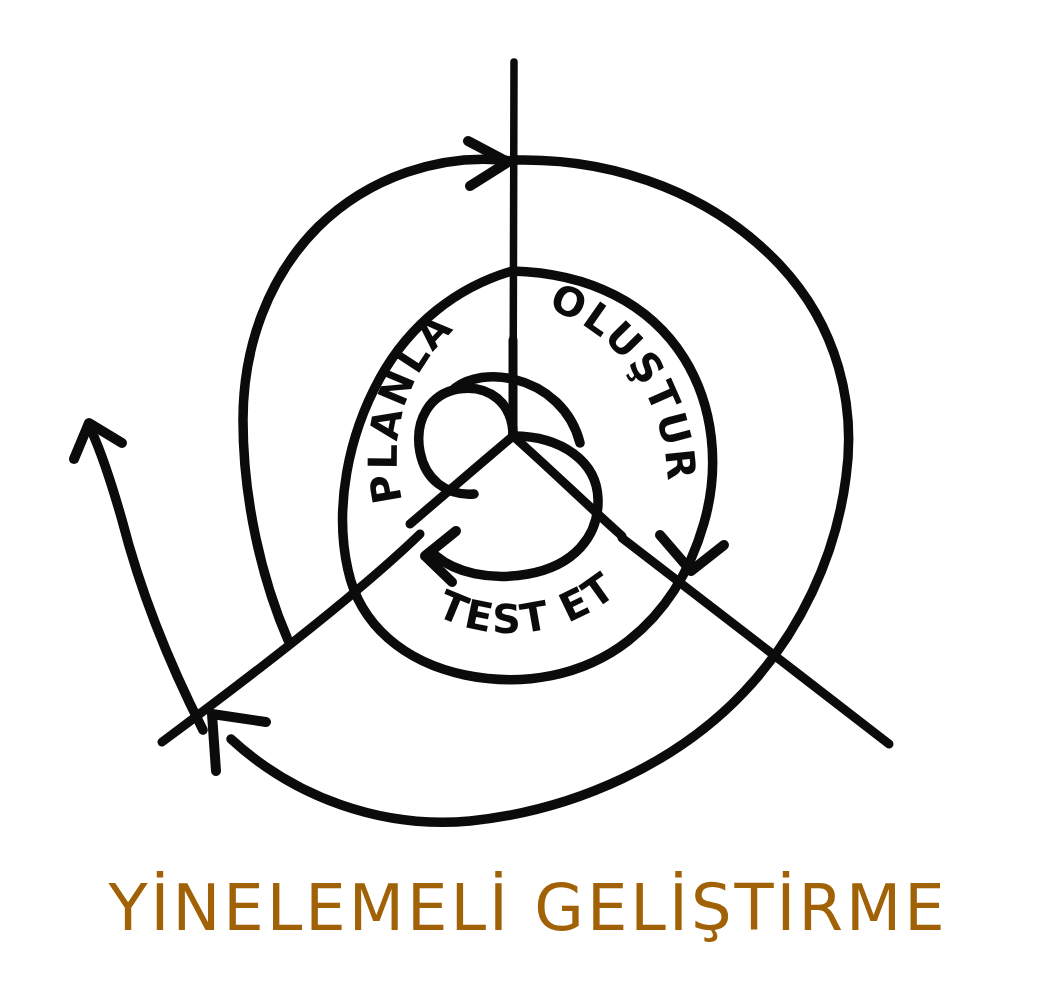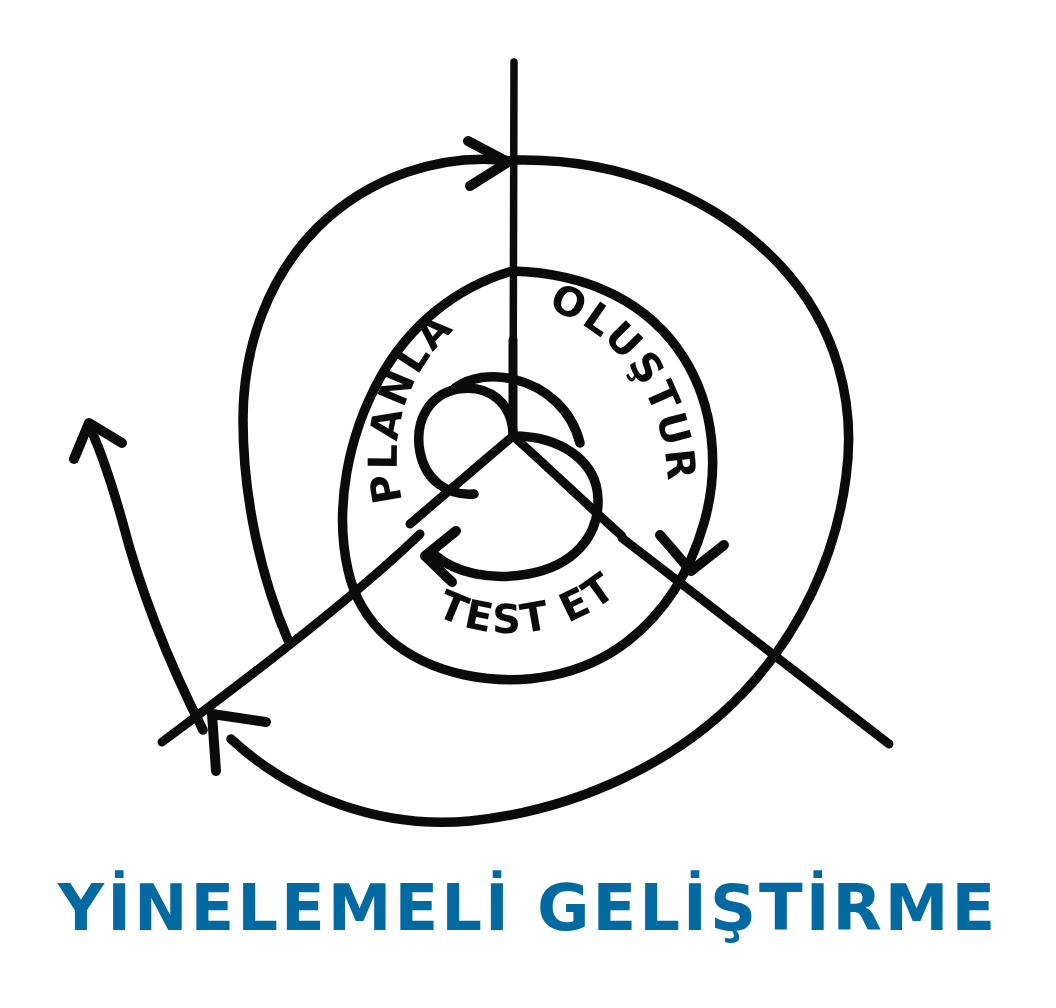--- a/index.html
+++ b/index.html
@@ -50,24 +50,24 @@
     letter-spacing: 2.4px;
     fill: #0b0b0b;
   }
   .title-text {
     position: absolute;
     left: 0;
     right: 0;
     top: 876px;
     text-align: center;
     font-family: "DejaVu Sans", sans-serif;
-    font-weight: 700;
+    font-weight: 400;
     font-size: 64px;
     letter-spacing: 3px;
-    color: #0369a1;
+    color: #a16207;
     line-height: 1;
     white-space: nowrap;
   }
 </style>
 </head>
 <body>
 
 <div id="canvas-wrap">
 
   <svg id="diagram" viewBox="0 0 1056 1008" aria-hidden="true">

